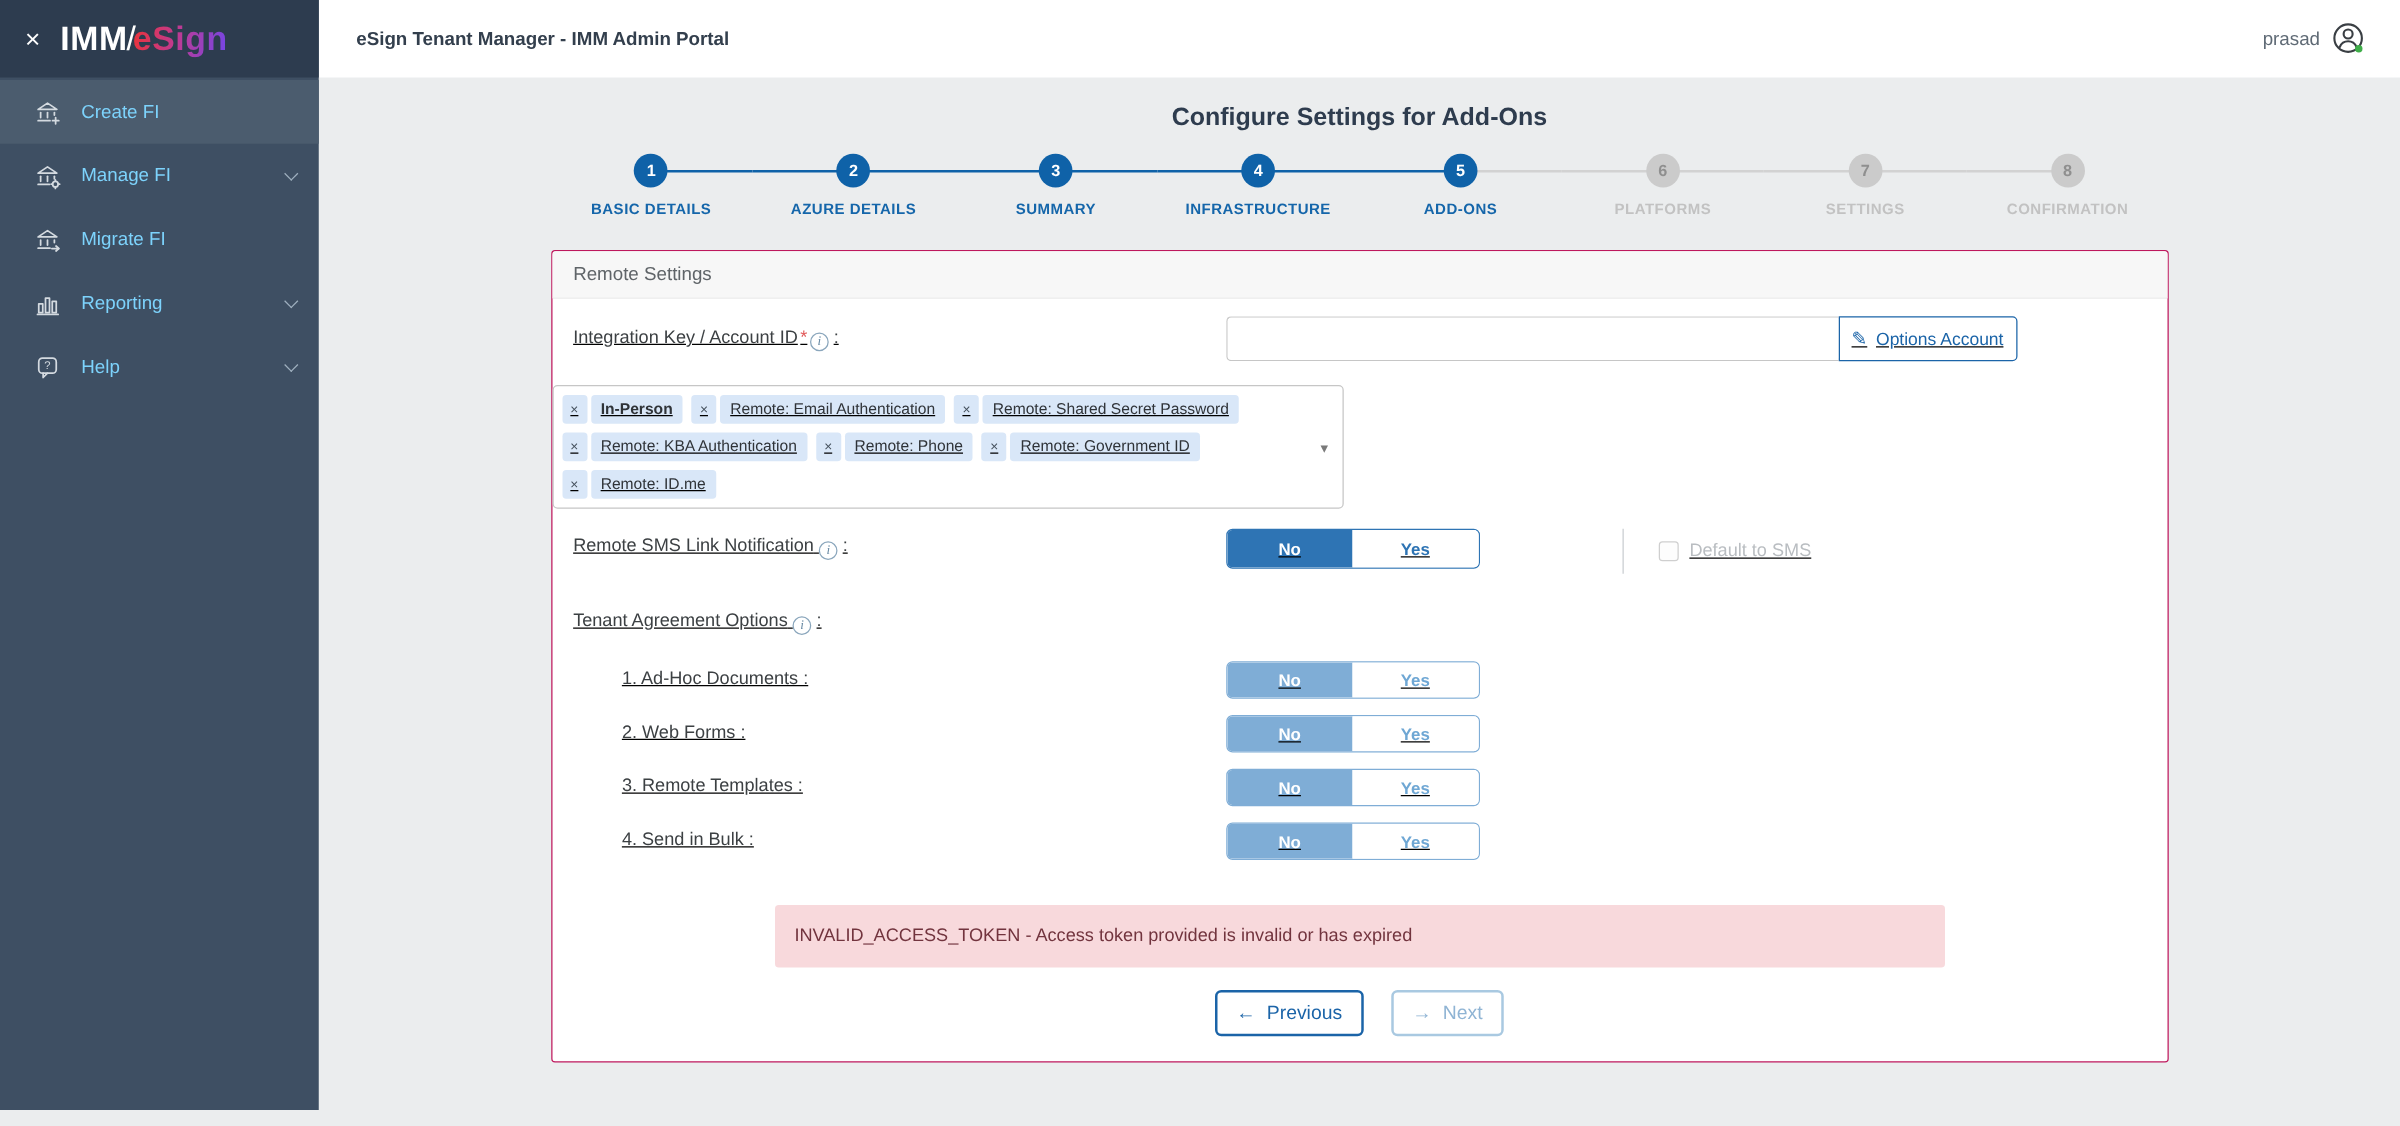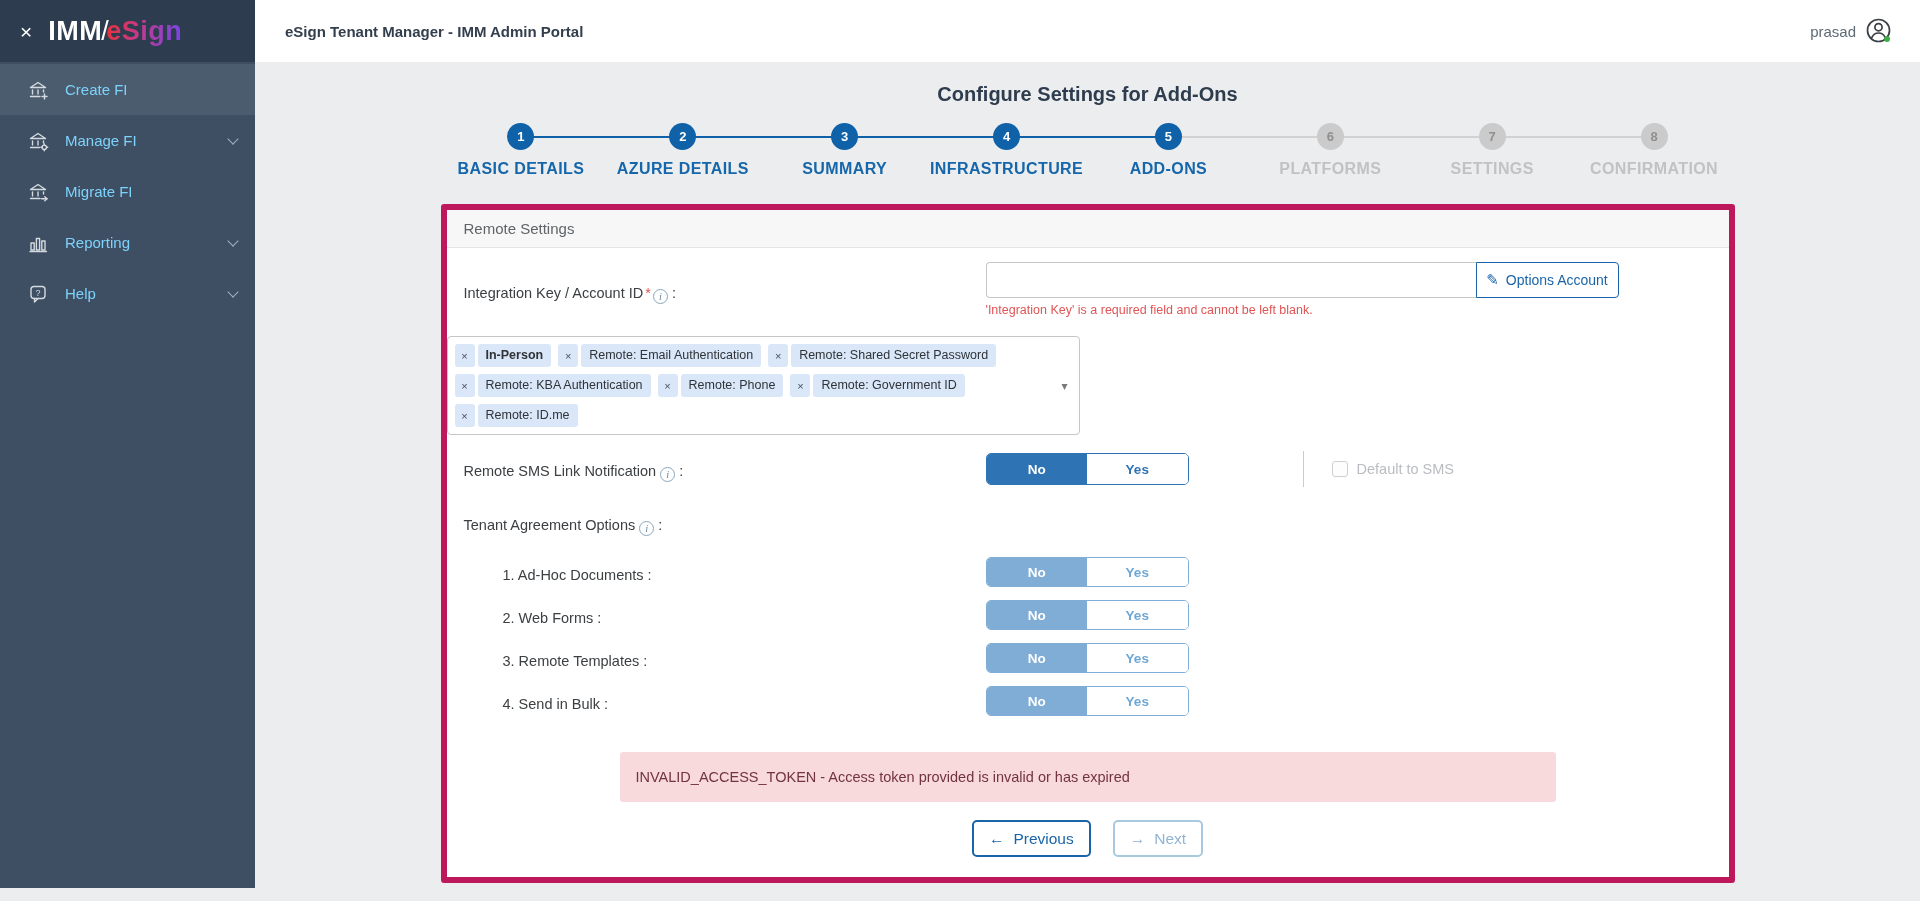--- a/index.html
+++ b/index.html
@@ -36,30 +36,30 @@
   .step { flex:1; position:relative; text-align:center; cursor:pointer; }
   .step::before, .step::after { content:""; position:absolute; top:13px; height:2px; }
   .step::before { left:0; right:50%; }
   .step::after { left:50%; right:0; }
   .step.lb::before { background:#0f62a8; } .step.lg::before { background:#d2d2d2; }
   .step.rb::after  { background:#0f62a8; } .step.rg::after  { background:#d2d2d2; }
   .step.l0::before, .step.r0::after { background:transparent; }
   .circle { position:relative; z-index:1; width:27px; height:27px; border-radius:50%; margin:0 auto;
             background:#0f62a8; color:#fff; font-size:13px; font-weight:bold; line-height:27px; }
   .step.todo .circle { background:#cbcbcb; color:#8f8f8f; }
-  .slabel { margin-top:10px; font-size:16px; font-weight:600; letter-spacing:.4px; color:#1566aa; }
+  .slabel { margin-top:10px; font-size:12px; font-weight:600; letter-spacing:.4px; color:#1566aa; }
   .step.todo .slabel { color:#c2c2c2; }
 
   
-  .card { width:1294px; margin:26px auto 0; background:#fff; border:6px solid #be185d; border-radius:3px; }
+  .card { width:1294px; margin:26px auto 0; background:#fff; border:1px solid #be185d; border-radius:3px; }
   .card-header { background:#f7f7f7; border-bottom:1px solid #e4e4e4; padding:10px 17px; font-size:15px;
                  color:#5f6468; border-radius:3px 3px 0 0; }
   .card-body { padding:14px 0 10px; }
 
-  .frow { display:flex; align-items:center; }
+  .frow { display:flex; align-items:flex-start;text-decoration:underline; }
   .flabel { width:539px; padding-left:17px; font-size:14.5px; color:#3c4043; }
   .pt9 { padding-top:9px; } .pt8 { padding-top:8px; } .pt6 { padding-top:6px; }
   .req { color:#e05555; margin:0 2px; }
   .inf { display:inline-block; width:15px; height:15px; border:1px solid #8aa6bc; border-radius:50%;
          text-align:center; line-height:13px; font-size:10.5px; font-style:italic; color:#6889a3;
          font-family:"Liberation Serif", serif; vertical-align:-2px; margin-right:4px; }
 
   .ikey-wrap { display:flex; }
   .ikey-input { width:490px; height:36px; border:1px solid #c6c6c6; border-right:none;
                 border-radius:4px 0 0 4px; padding:0 10px; font-size:14px; font-family:inherit; outline:none; }
@@ -242,21 +242,20 @@
           <span>Integration Key / Account ID</span><span class="req">*</span><span class="inf">i</span><span>:</span>
         </div>
         <div>
           <div class="ikey-wrap">
             <input class="ikey-input" type="text" value="" style="">
             <button class="btn-create">
               <span class="pen-ic">✎</span>
               <span>Options Account</span>
             </button>
           </div>
-          <div class="err-text">'Integration Key' is a required field and cannot be left blank.</div>
         </div>
       </div>
 
       <div class="frow mt19">
         <div class="ms-box">
           <div class="chips">
             <span class="chip bold">
                 <span class="chip-x">×</span>
                 <span class="chip-label">In-Person</span>
               </span>

